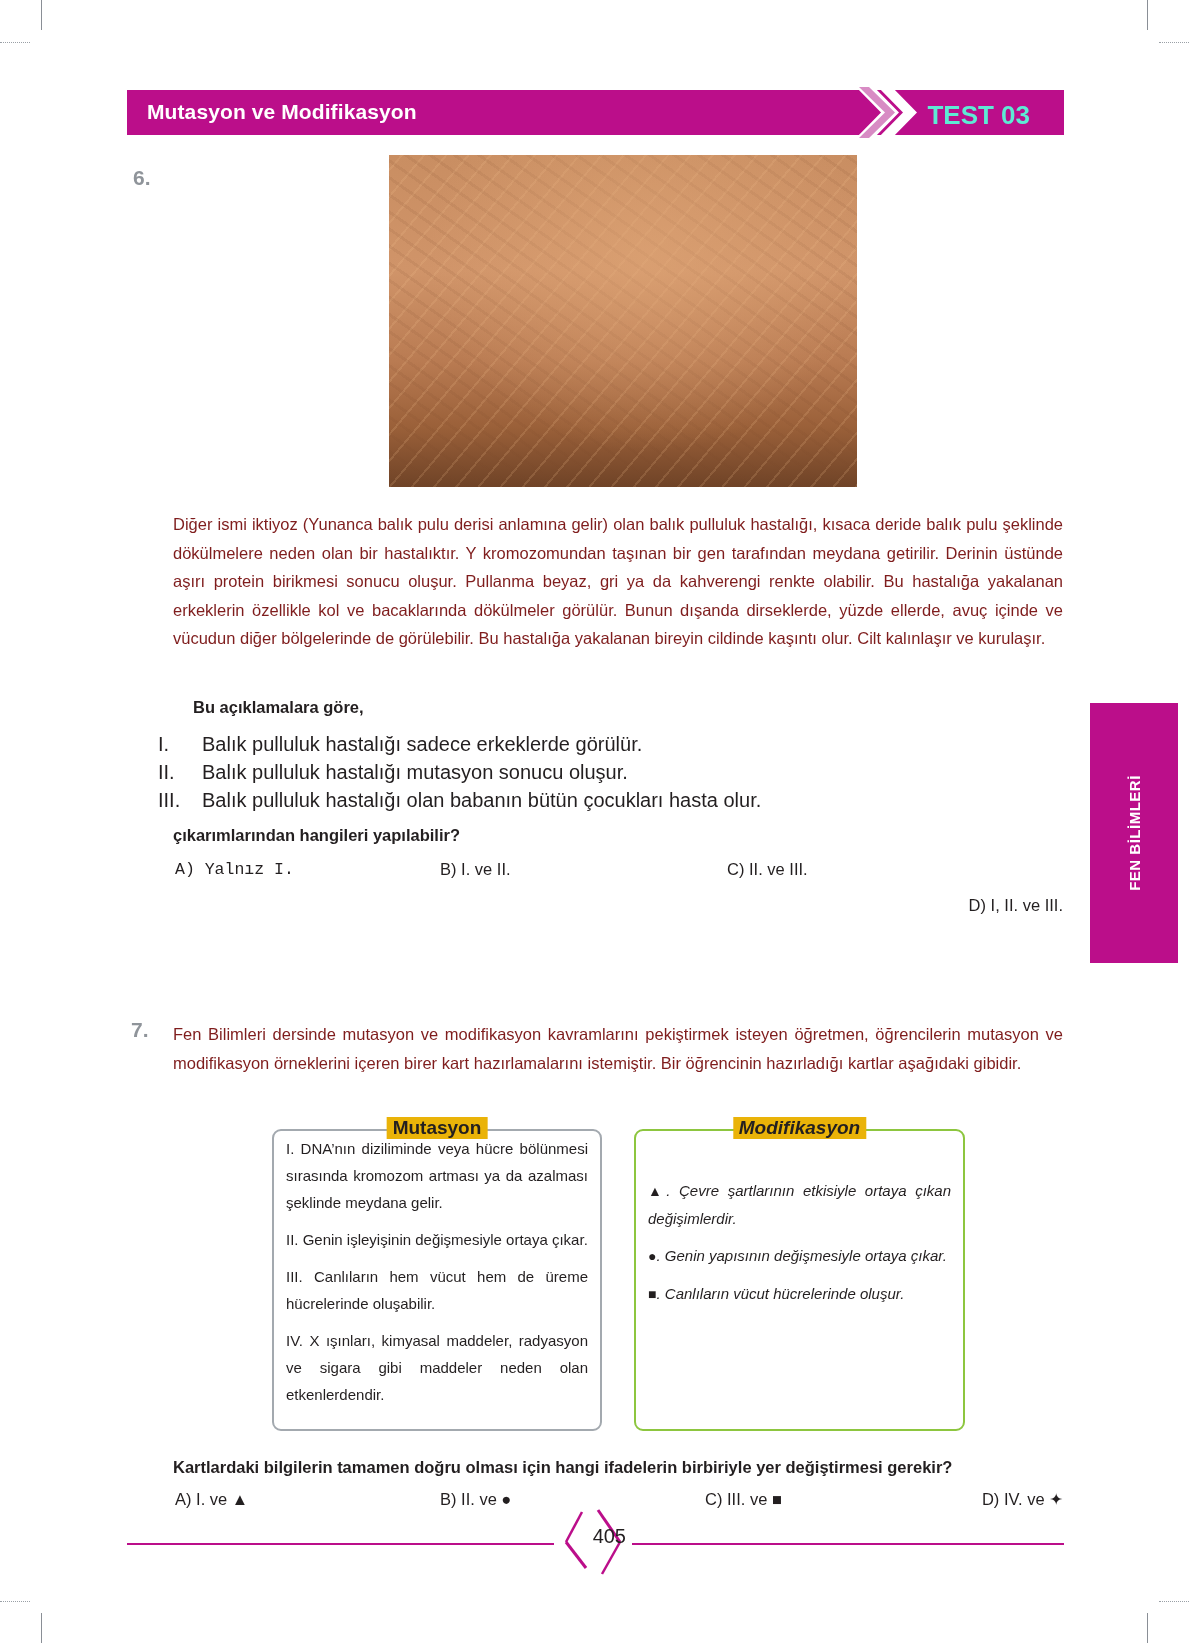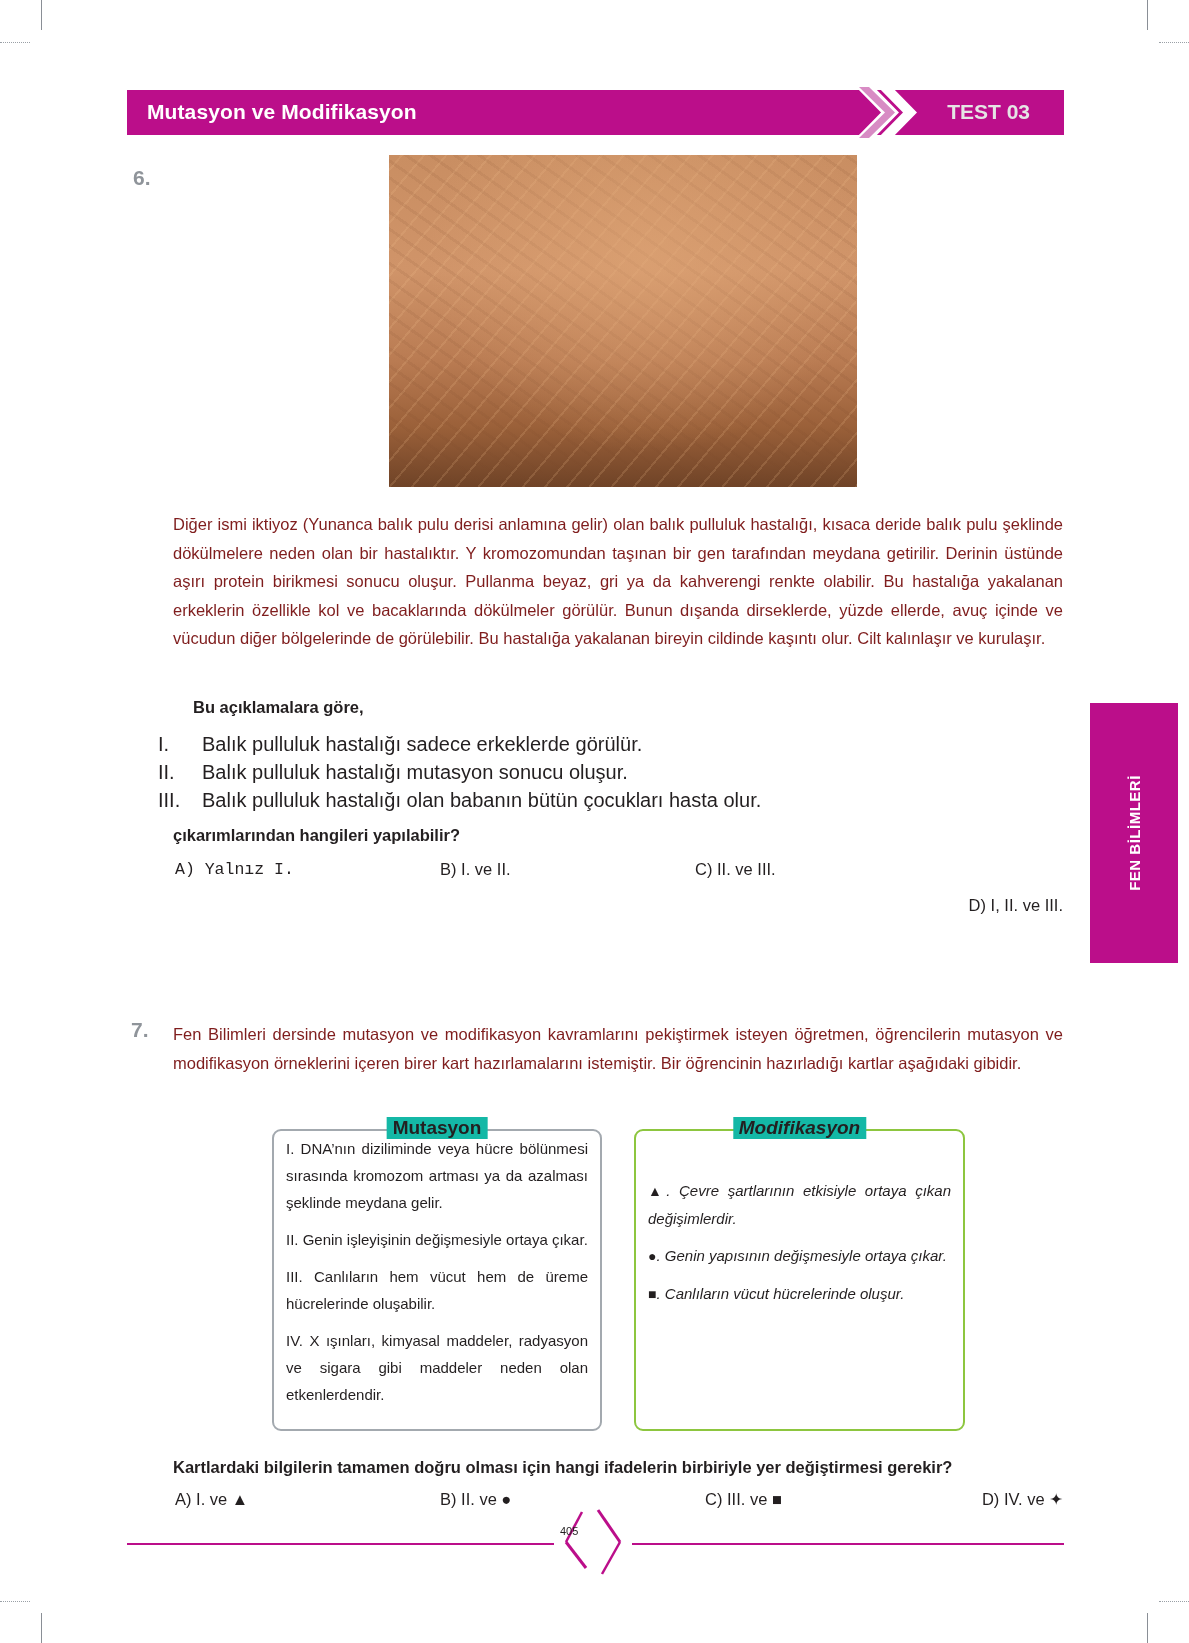--- a/index.html
+++ b/index.html
@@ -5,21 +5,21 @@
   html, body { margin: 0; padding: 0; background: #ffffff; }
   body { width: 1189px; height: 1643px; position: relative; overflow: hidden; font-family: "Liberation Sans", sans-serif; color: #231f20; }
 
   
   .crop-v { position: absolute; width: 1px; background: #8a8f96; }
   .crop-h { position: absolute; height: 1px; border-top: 1px dotted #9aa0a6; }
 
   
   .header { position: absolute; left: 127px; top: 90px; width: 937px; height: 45px; background: #bb0e8a; }
   .header-title { position: absolute; left: 20px; top: 10px; font-size: 21px; font-weight: bold; color: #fff; letter-spacing: 0.1px; }
-  .header-test { position: absolute; right: 34px; top: 10px; font-size: 21px; font-weight: bold; color: #e5e5e5; }
+  .header-test { position: absolute; right: 34px; top: 10px; font-size: 26px; font-weight: bold; color: #5eead4; }
   .header-chevron { position: absolute; left: 726px; top: -6px; width: 90px; height: 57px; }
 
   .qnum { position: absolute; font-size: 21px; font-weight: bold; color: #8f949a; }
 
   .photo { position: absolute; left: 389px; top: 155px; width: 468px; height: 332px;
     background:
       radial-gradient(ellipse at 55% 30%, rgba(225,168,120,0.55), rgba(0,0,0,0) 60%),
       repeating-linear-gradient(35deg, rgba(120,70,40,0.10) 0 3px, rgba(0,0,0,0) 3px 14px),
       repeating-linear-gradient(-50deg, rgba(240,190,140,0.18) 0 2px, rgba(0,0,0,0) 2px 17px),
       linear-gradient(180deg, #c98e62 0%, #d09469 35%, #b97b52 62%, #9a6039 82%, #6f4327 100%);
@@ -33,27 +33,27 @@
   .opt { position: absolute; top: 0; white-space: nowrap; }
 
   
   .side-tab { position: absolute; left: 1090px; top: 703px; width: 88px; height: 260px; background: #bb0e8a; }
   .side-tab-text { position: absolute; left: 50%; top: 50%; transform: translate(-50%, -50%) rotate(-90deg); color: #fff; font-size: 15px; font-weight: bold; white-space: nowrap; letter-spacing: 0.5px; }
 
   
   .card { position: absolute; border-radius: 9px; background: #fff; }
   .card.mut { left: 272px; top: 1129px; width: 326px; height: 298px; border: 2px solid #a3a9af; }
   .card.mod { left: 634px; top: 1129px; width: 327px; height: 298px; border: 2px solid #8dc63f; font-style: italic; }
-  .card-title { position: absolute; top: -14px; left: 50%; transform: translateX(-50%); background: #14b8a6; padding: 0 6px; font-size: 19px; font-weight: bold; white-space: nowrap; color: #231f20; text-align: right; }
+  .card-title { position: absolute; top: -14px; left: 50%; transform: translateX(-50%); background: #eab308; padding: 0 6px; font-size: 19px; font-weight: bold; white-space: nowrap; color: #231f20; text-align: right; }
   .card-body { position: absolute; left: 12px; right: 12px; font-family: "Liberation Sans", sans-serif; font-size: 15px; line-height: 27px; color: #231f20; text-align: justify; transform-origin: left top; }
   .card-item { margin-bottom: 10px; }
   .sym { font-size: 14px; }
 
   .pager-line { position: absolute; top: 1543px; height: 2px; background: #bb0e8a; }
-  .page-num { position: absolute; left: 560px; top: 1525px; width: 66px; text-align: left; font-size: 11px; color: #231f20; }
+  .page-num { position: absolute; left: 560px; top: 1525px; width: 66px; text-align: right; font-size: 20px; color: #231f20; }
   .page-diamond { position: absolute; left: 562px; top: 1506px; width: 62px; height: 72px; }
 </style>
 </head>
 <body>
 
 <div class="crop-v" style="left:41px; top:0; height:30px;"></div>
 <div class="crop-h" style="left:0; top:42px; width:30px;"></div>
 <div class="crop-v" style="left:1147px; top:0; height:30px;"></div>
 <div class="crop-h" style="left:1159px; top:42px; width:30px;"></div>
 <div class="crop-v" style="left:41px; top:1613px; height:30px;"></div>
@@ -86,21 +86,21 @@
 </div>
 <div class="statement" style="top:789px;">
   <span class="roman">III.</span><span>Balık pulluluk hastalığı olan babanın bütün çocukları hasta olur.</span>
 </div>
 
 <div class="stem" style="top:826px;">çıkarımlarından hangileri yapılabilir?</div>
 
 <div class="options" style="top:860px;">
   <span class="opt" style="left:0;font-family:Liberation Mono, monospace;">A) Yalnız I.</span>
   <span class="opt" style="left:265px;">B) I. ve II.</span>
-  <span class="opt" style="left:520px;">C) II. ve III.</span>
+  <span class="opt" style="left:552px;">C) II. ve III.</span>
   <span class="opt" style="right:0;margin-top:36px;">D) I, II. ve III.</span>
 </div>
 
 <div class="side-tab">
   <span class="side-tab-text">FEN BİLİMLERİ</span>
 </div>
 
 <span class="qnum" style="left:131px; top:1018px; color:#8f949a;">7.</span>
 <div class="para" style="top:1020px; left:173px; width:890px;">Fen Bilimleri dersinde mutasyon ve modifikasyon kavramlarını pekiştirmek isteyen öğretmen, öğrencilerin mutasyon ve modifikasyon örneklerini içeren birer kart hazırlamalarını istemiştir. Bir öğrencinin hazırladığı kartlar aşağıdaki gibidir.</div>
 

